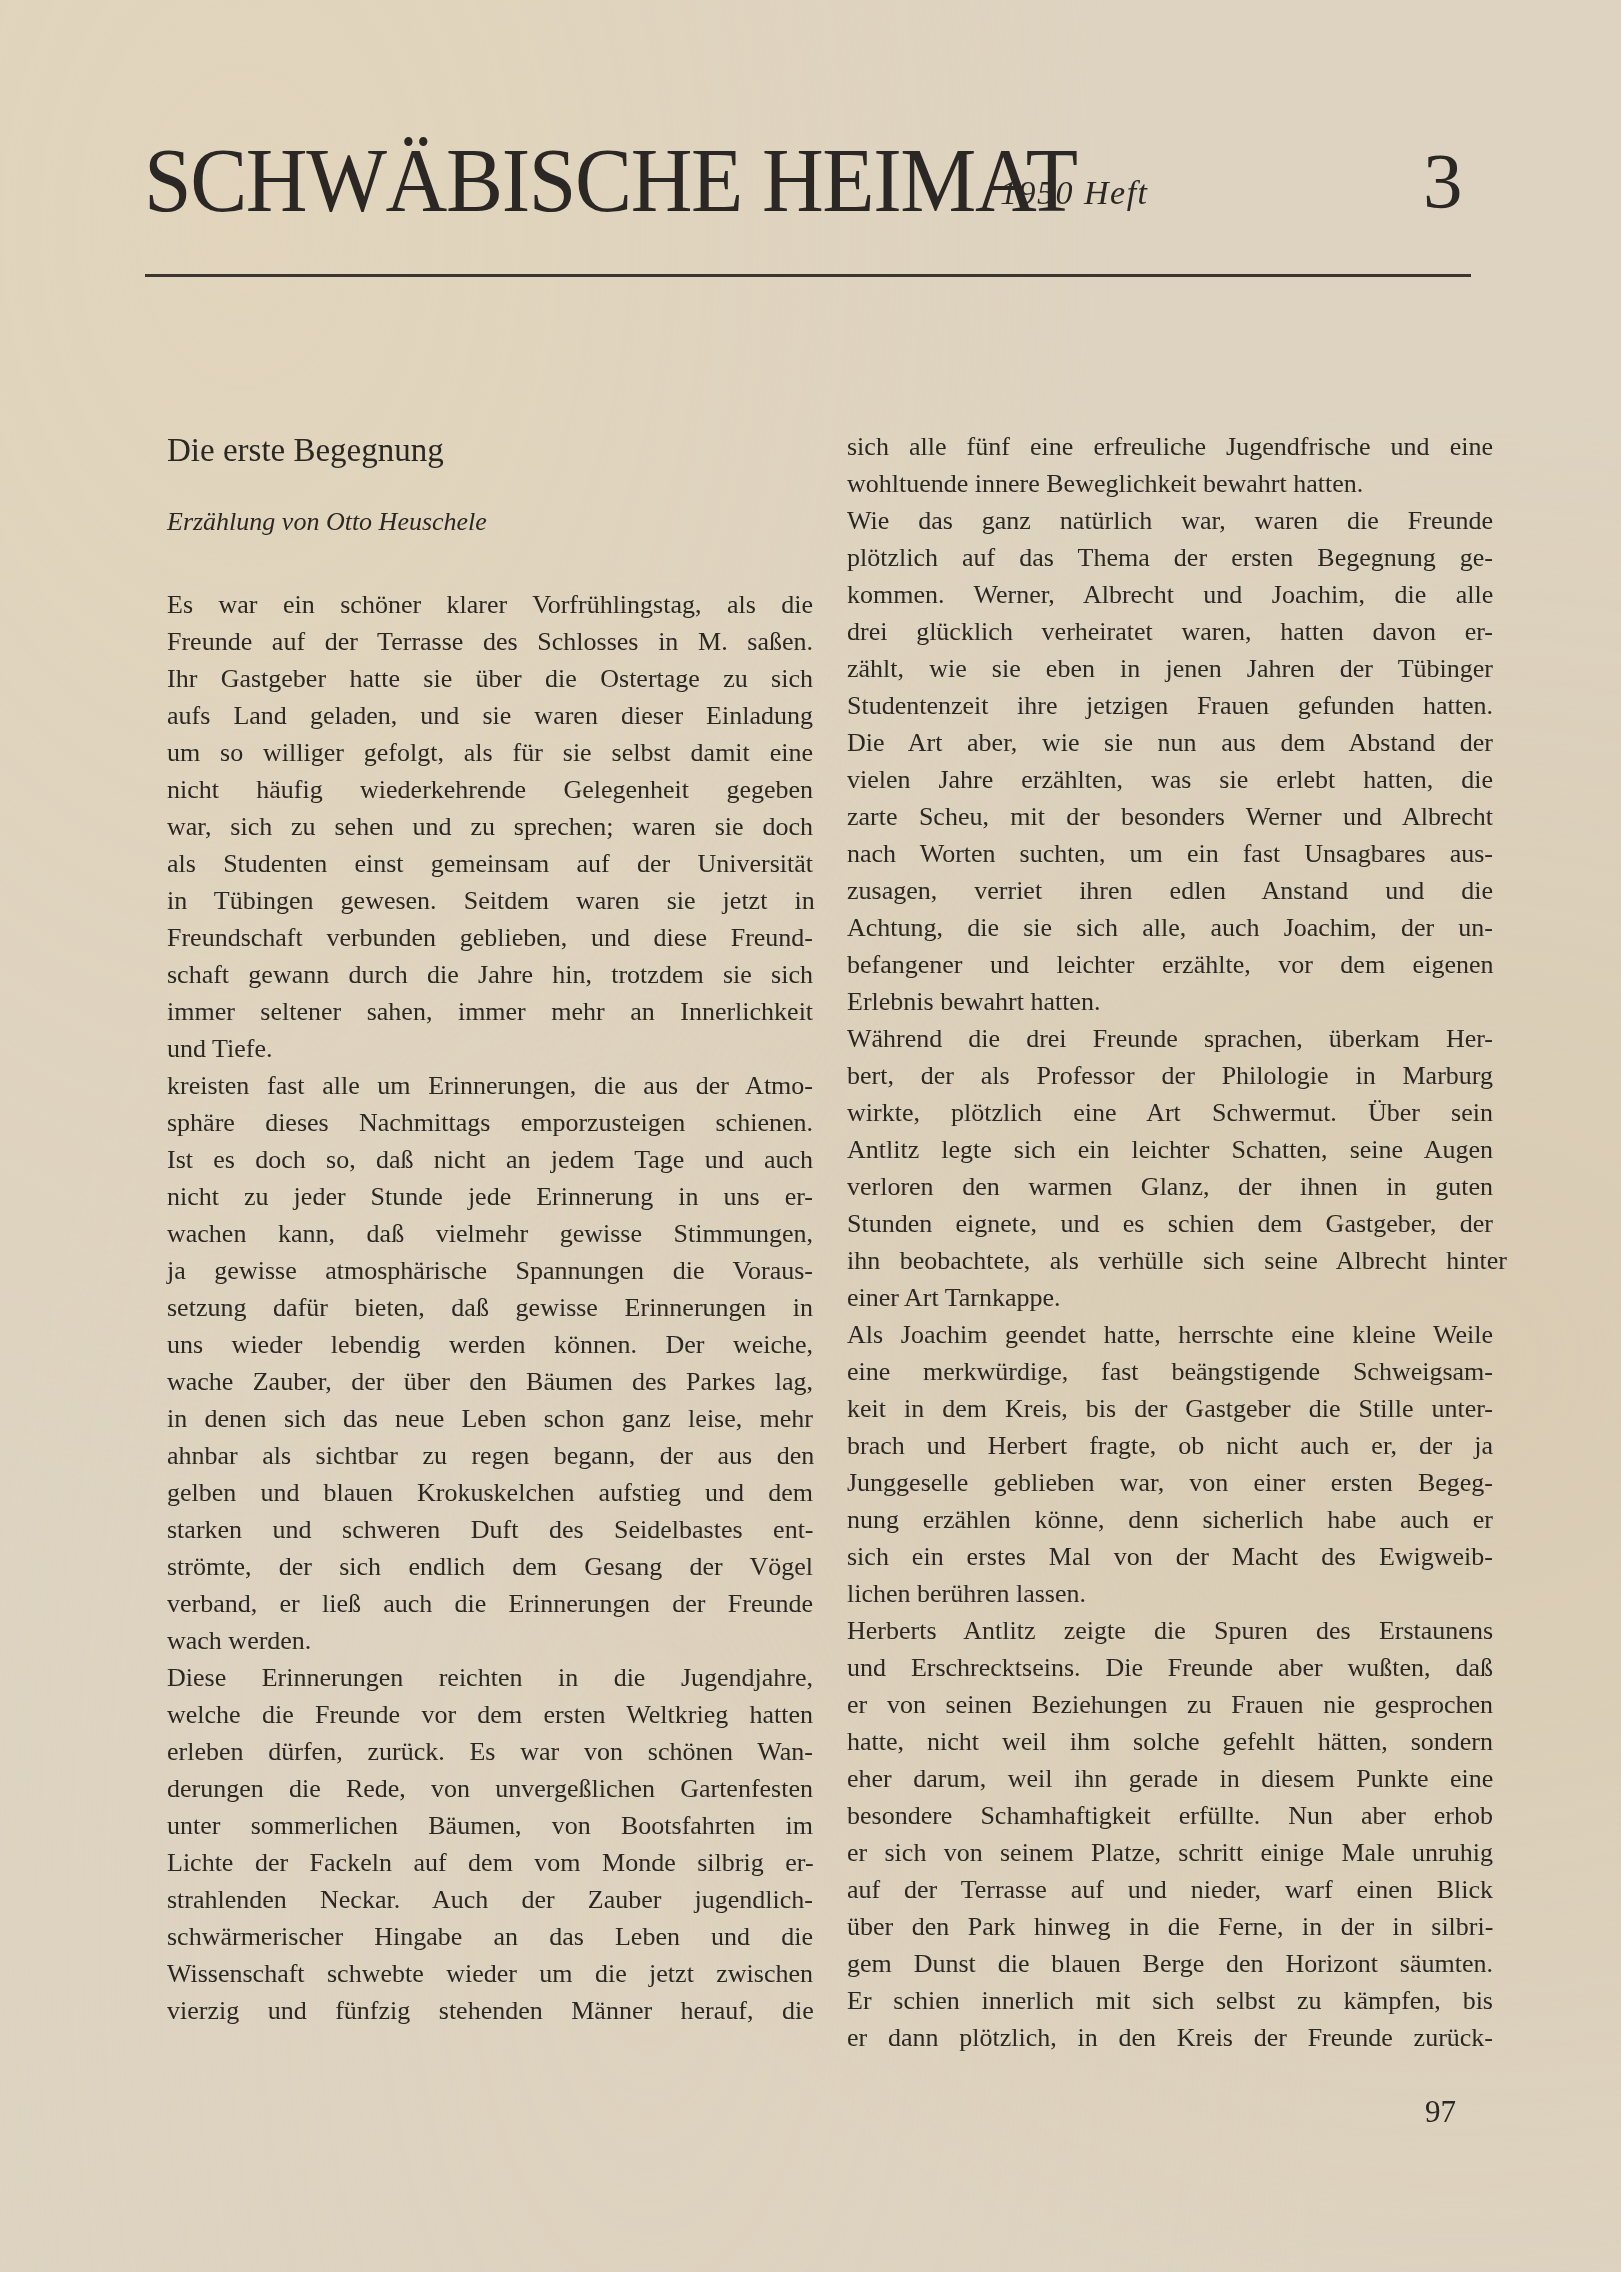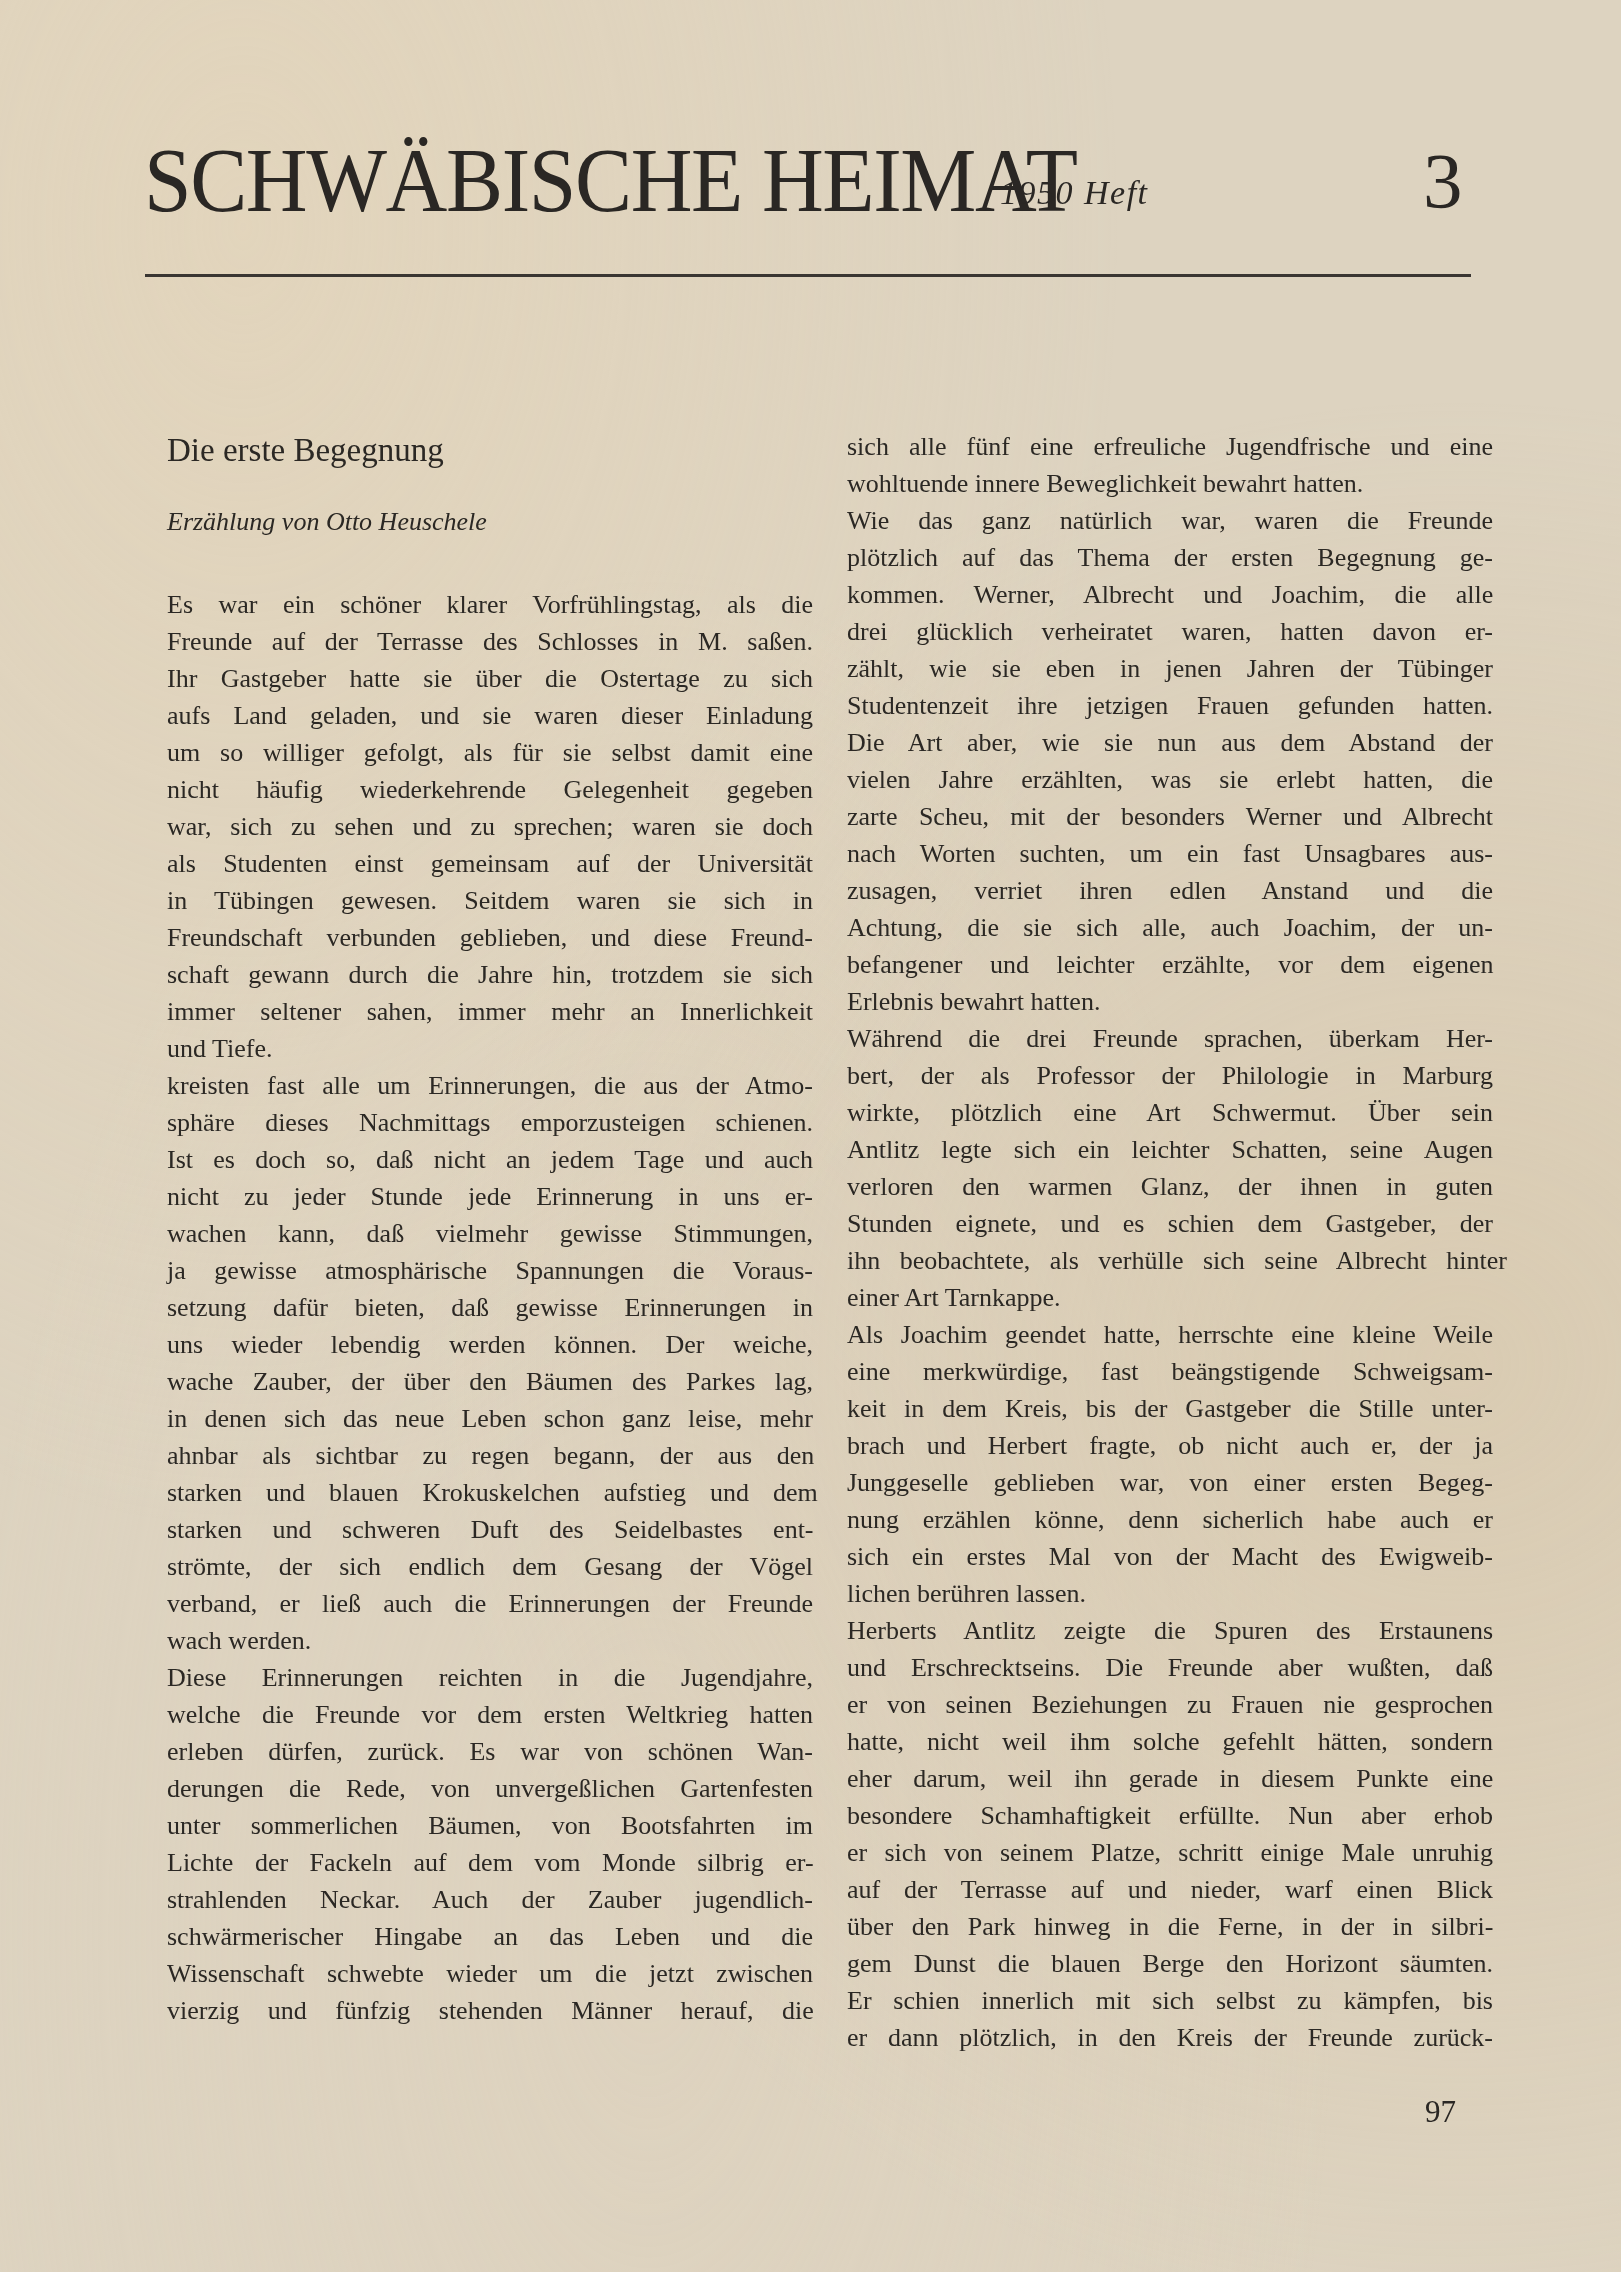--- a/index.html
+++ b/index.html
@@ -84,37 +84,37 @@
     <div class="article-byline">Erzählung von Otto Heuschele</div>
     <div id="left-lines">
         <span class="line" style="white-space: nowrap; display: block; word-spacing: 19px;">Es war ein schöner klarer Vorfrühlingstag, als die</span>
         <span class="line" style="white-space: nowrap; display: block; word-spacing: 13px;">Freunde auf der Terrasse des Schlosses in M. saßen.</span>
         <span class="line" style="white-space: nowrap; display: block; word-spacing: 16.7px;">Ihr Gastgeber hatte sie über die Ostertage zu sich</span>
         <span class="line" style="white-space: nowrap; display: block; word-spacing: 16.5px;">aufs Land geladen, und sie waren dieser Einladung</span>
         <span class="line" style="white-space: nowrap; display: block; word-spacing: 13.2px;">um so williger gefolgt, als für sie selbst damit eine</span>
         <span class="line" style="white-space: nowrap; display: block; word-spacing: 30.5px;">nicht häufig wiederkehrende Gelegenheit gegeben</span>
         <span class="line" style="white-space: nowrap; display: block; word-spacing: 12.2px;">war, sich zu sehen und zu sprechen; waren sie doch</span>
         <span class="line" style="white-space: nowrap; display: block; word-spacing: 20.6px;">als Studenten einst gemeinsam auf der Universität</span>
-        <span class="line" style="white-space: nowrap; display: block; word-spacing: 20.6px;">in Tübingen gewesen. Seitdem waren sie sich in</span>
+        <span class="line" style="white-space: nowrap; display: block; word-spacing: 20.6px;">in Tübingen gewesen. Seitdem waren sie jetzt in</span>
         <span class="line" style="white-space: nowrap; display: block; word-spacing: 17px;">Freundschaft verbunden geblieben, und diese Freund-</span>
         <span class="line" style="white-space: nowrap; display: block; word-spacing: 12.6px;">schaft gewann durch die Jahre hin, trotzdem sie sich</span>
         <span class="line" style="white-space: nowrap; display: block; word-spacing: 19px;">immer seltener sahen, immer mehr an Innerlichkeit</span>
         <span class="line last" style="white-space: nowrap;">und Tiefe.</span>
         <span class="line" style="white-space: nowrap; display: block; word-spacing: 11px;">kreisten fast alle um Erinnerungen, die aus der Atmo-</span>
         <span class="line" style="white-space: nowrap; display: block; word-spacing: 23.4px;">sphäre dieses Nachmittags emporzusteigen schienen.</span>
         <span class="line" style="white-space: nowrap; display: block; word-spacing: 13.7px;">Ist es doch so, daß nicht an jedem Tage und auch</span>
         <span class="line" style="white-space: nowrap; display: block; word-spacing: 18.4px;">nicht zu jeder Stunde jede Erinnerung in uns er-</span>
         <span class="line" style="white-space: nowrap; display: block; word-spacing: 25px;">wachen kann, daß vielmehr gewisse Stimmungen,</span>
         <span class="line" style="white-space: nowrap; display: block; word-spacing: 22px;">ja gewisse atmosphärische Spannungen die Voraus-</span>
         <span class="line" style="white-space: nowrap; display: block; word-spacing: 20px;">setzung dafür bieten, daß gewisse Erinnerungen in</span>
         <span class="line" style="white-space: nowrap; display: block; word-spacing: 22px;">uns wieder lebendig werden können. Der weiche,</span>
         <span class="line" style="white-space: nowrap; display: block; word-spacing: 12.7px;">wache Zauber, der über den Bäumen des Parkes lag,</span>
         <span class="line" style="white-space: nowrap; display: block; word-spacing: 10.7px;">in denen sich das neue Leben schon ganz leise, mehr</span>
         <span class="line" style="white-space: nowrap; display: block; word-spacing: 18px;">ahnbar als sichtbar zu regen begann, der aus den</span>
-        <span class="line" style="white-space: nowrap; display: block; word-spacing: 17.5px;">starken und blauen Krokuskelchen aufstieg und dem</span>
+        <span class="line" style="white-space: nowrap; display: block; word-spacing: 17.5px;">gelben und blauen Krokuskelchen aufstieg und dem</span>
         <span class="line" style="white-space: nowrap; display: block; word-spacing: 24px;">starken und schweren Duft des Seidelbastes ent-</span>
         <span class="line" style="white-space: nowrap; display: block; word-spacing: 20.6px;">strömte, der sich endlich dem Gesang der Vögel</span>
         <span class="line" style="white-space: nowrap; display: block; word-spacing: 15.6px;">verband, er ließ auch die Erinnerungen der Freunde</span>
         <span class="line last" style="white-space: nowrap;">wach werden.</span>
         <span class="line" style="white-space: nowrap; display: block; word-spacing: 29px;">Diese Erinnerungen reichten in die Jugendjahre,</span>
         <span class="line" style="white-space: nowrap; display: block; word-spacing: 14.7px;">welche die Freunde vor dem ersten Weltkrieg hatten</span>
         <span class="line" style="white-space: nowrap; display: block; word-spacing: 18px;">erleben dürfen, zurück. Es war von schönen Wan-</span>
         <span class="line" style="white-space: nowrap; display: block; word-spacing: 18.4px;">derungen die Rede, von unvergeßlichen Gartenfesten</span>
         <span class="line" style="white-space: nowrap; display: block; word-spacing: 23.5px;">unter sommerlichen Bäumen, von Bootsfahrten im</span>
         <span class="line" style="white-space: nowrap; display: block; word-spacing: 15px;">Lichte der Fackeln auf dem vom Monde silbrig er-</span>

